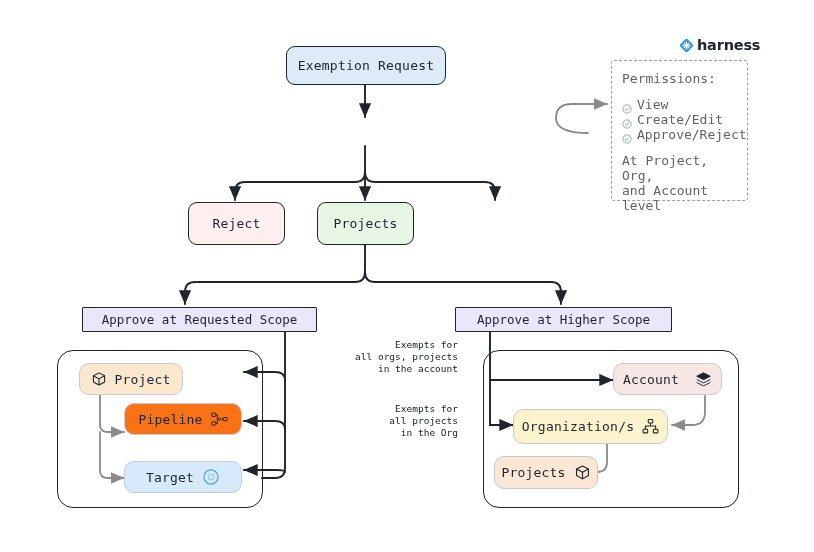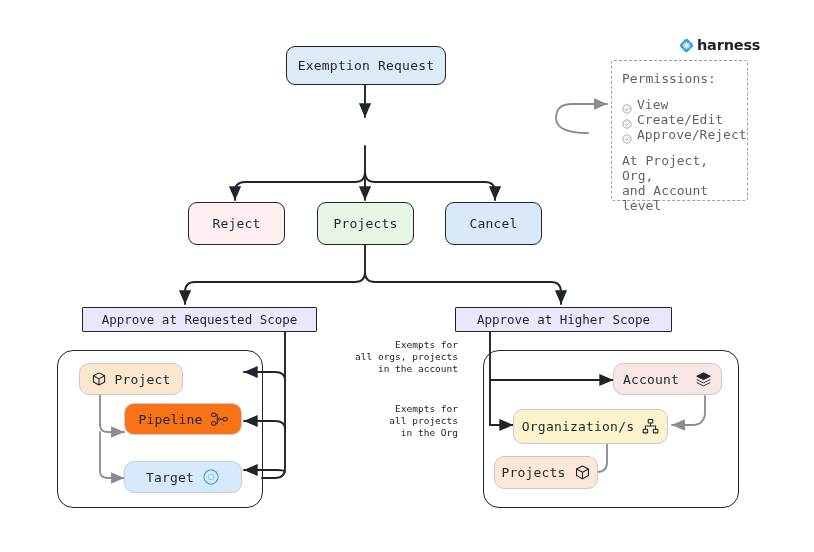--- a/index.html
+++ b/index.html
@@ -142,23 +142,20 @@
 
 
   <div class="node rounded lbl" style="left:188px;top:202px;width:97px;height:43px;background:#fdeff0;">
     <span>Reject</span>
   </div>
 
   <div class="node rounded lbl" style="left:317px;top:202px;width:97px;height:43px;background:#e6f5e4;">
     <span>Projects</span>
   </div>
 
-  <div class="node rounded lbl" style="left:445px;top:202px;width:97px;height:43px;background:#d9e9fa;">
-    <span>Cancel</span>
-  </div>
 
   <div class="node sqbox lbl-sm" style="left:82px;top:307px;width:235px;height:25px;background:#eae7fb;">
     <span>Approve at Requested Scope</span>
   </div>
 
   <div class="node sqbox lbl-sm" style="left:455px;top:307px;width:217px;height:25px;background:#eae7fb;">
     <span>Approve at Higher Scope</span>
   </div>
 
   <div style="position:absolute;left:57px;top:350px;width:206px;height:158px;

